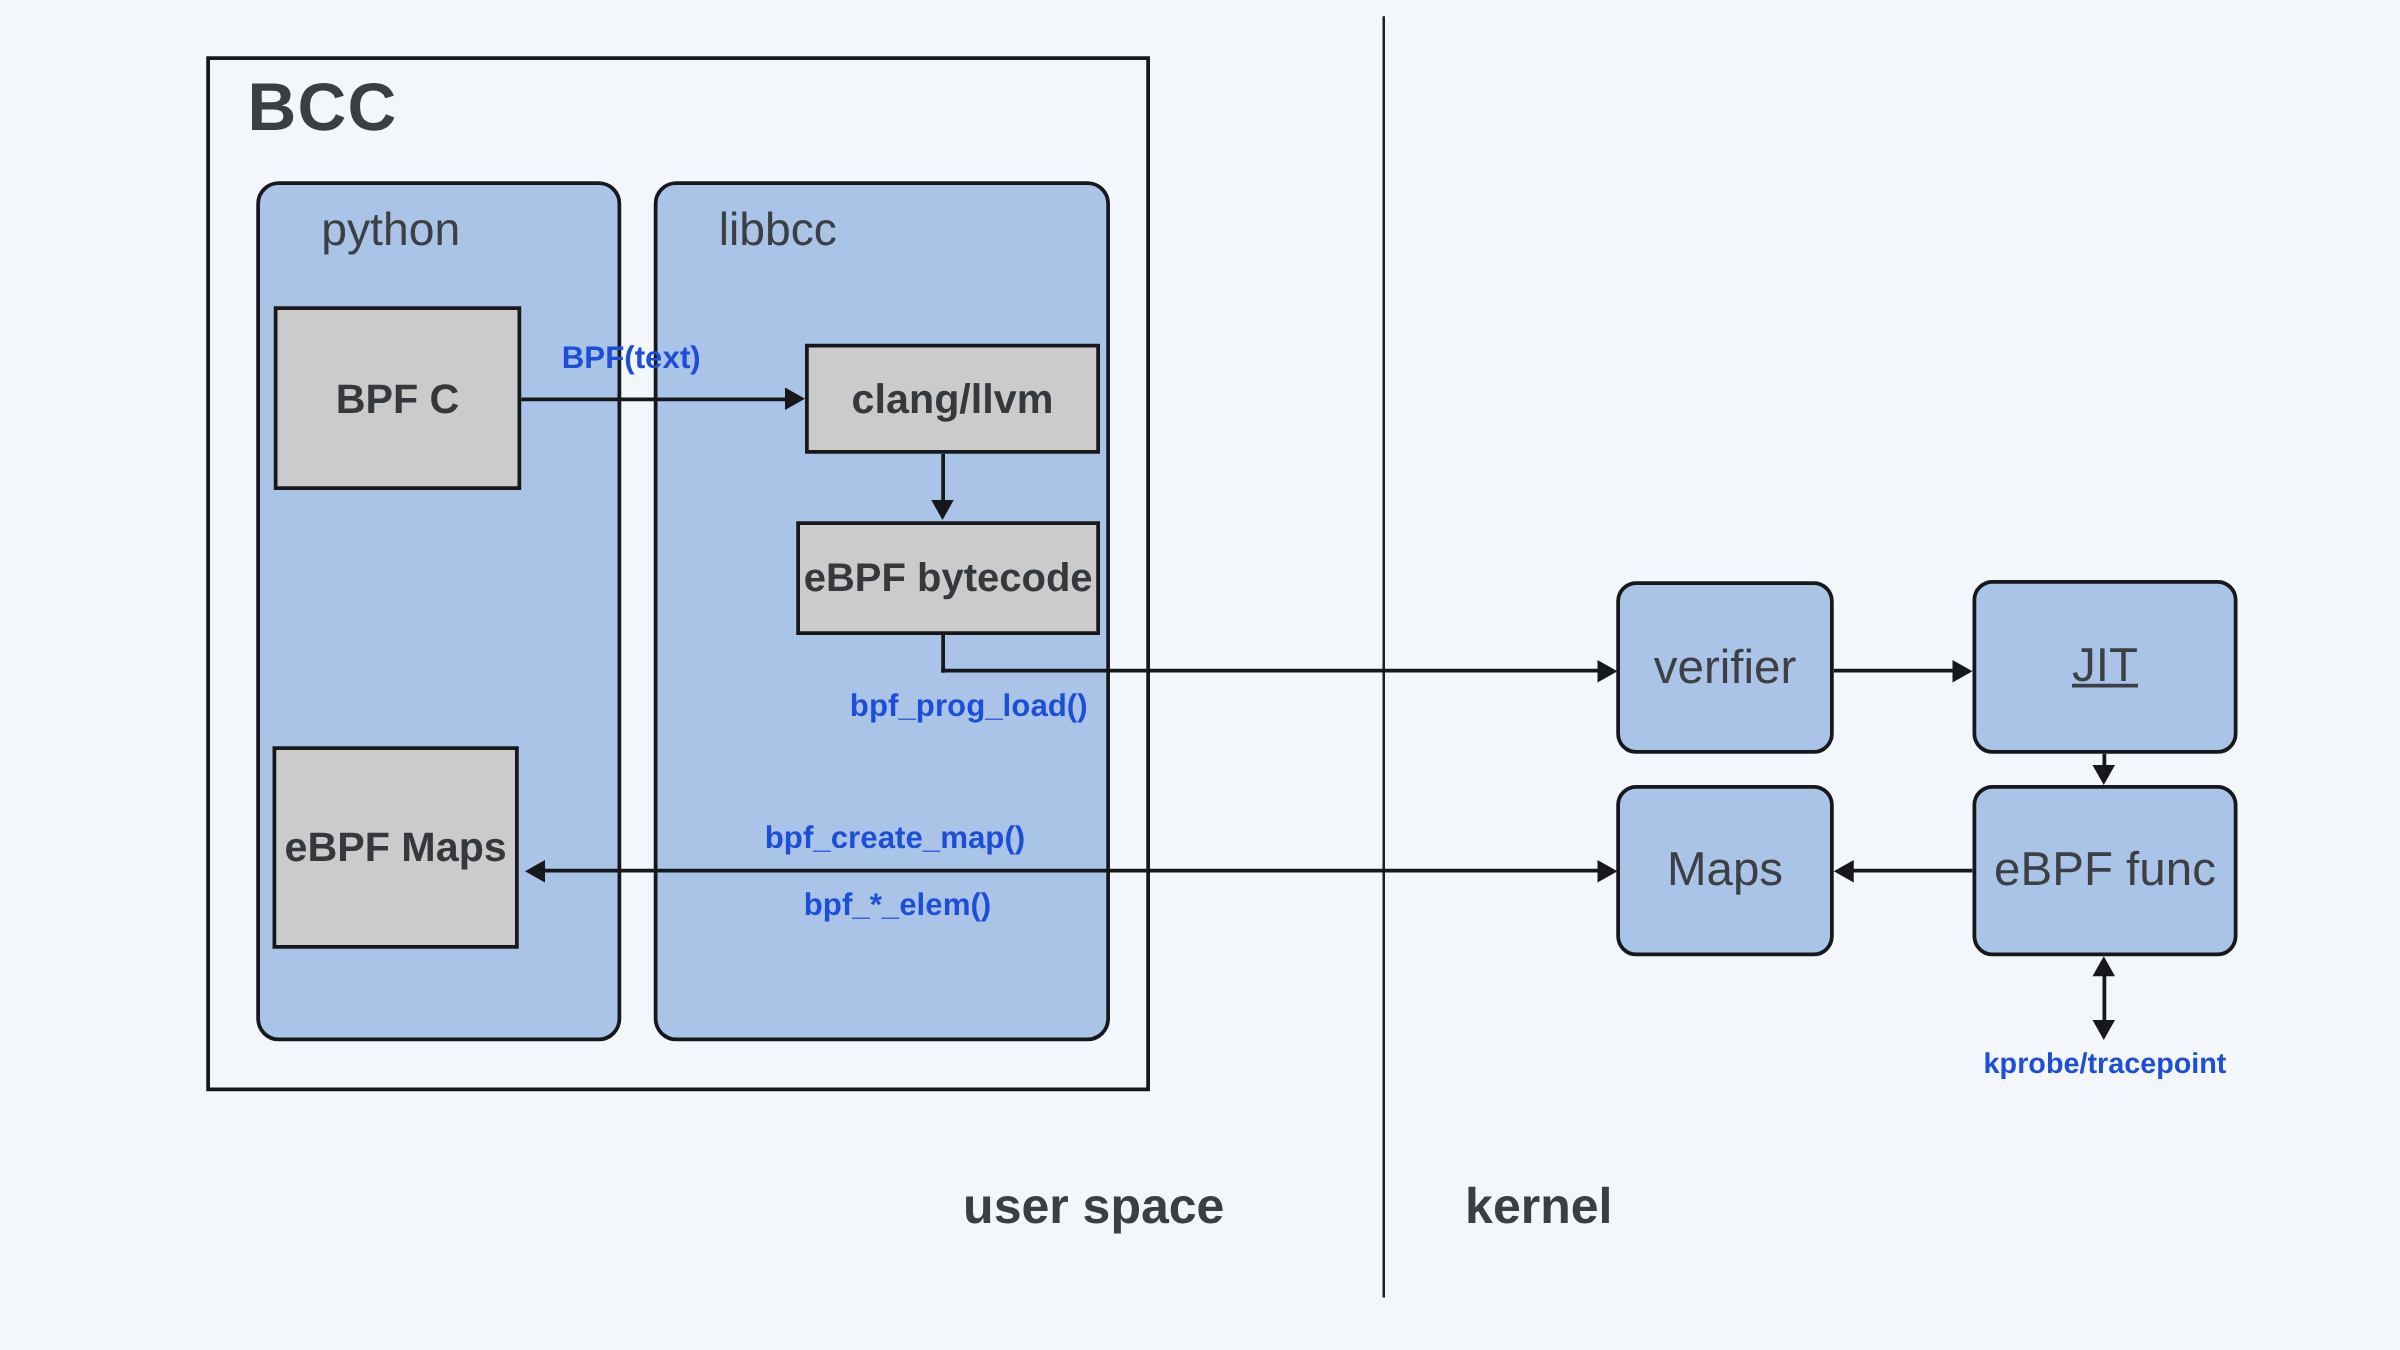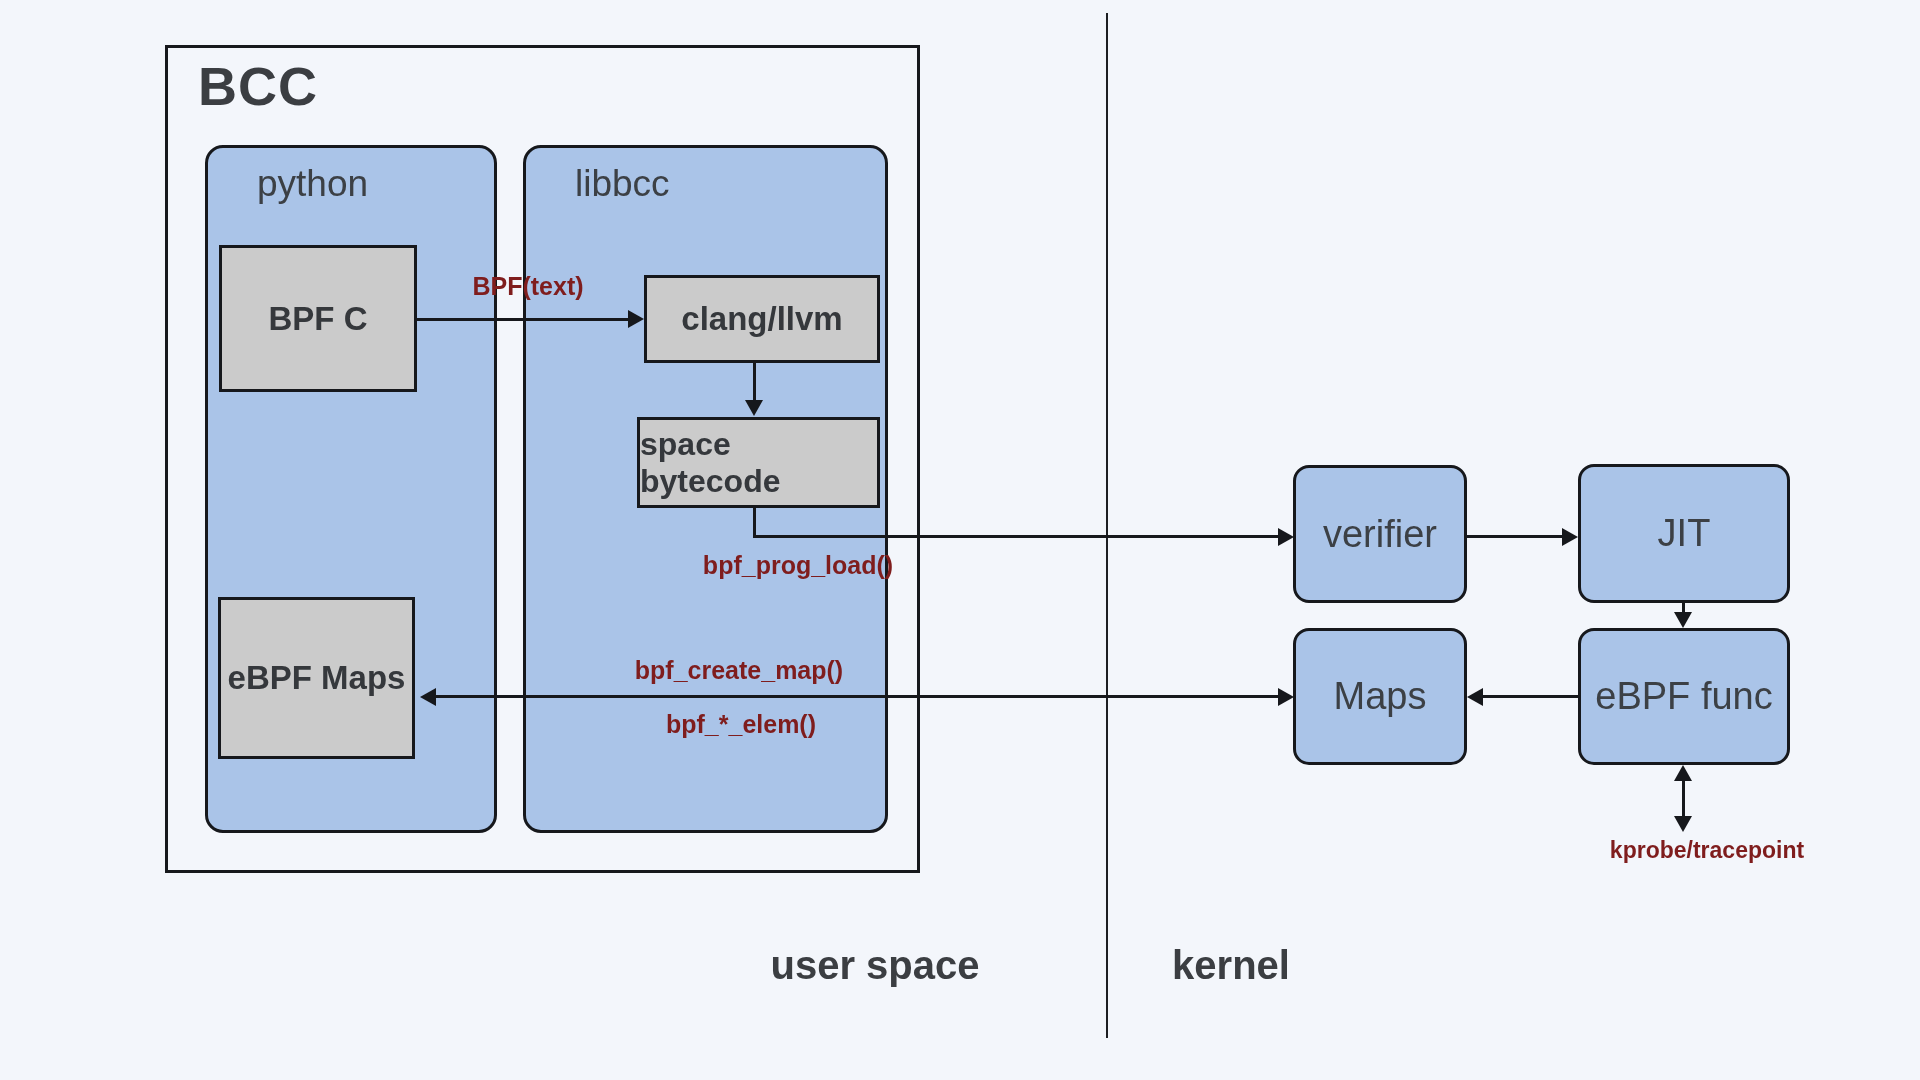--- a/index.html
+++ b/index.html
@@ -24,21 +24,21 @@
     border:3px solid var(--border);
     display:flex;align-items:center;justify-content:center;
   }
   .box-outline{background:transparent;}
   .box-blue{background:var(--blue);border-radius:18px;}
   .box-blue-k{background:var(--blue);border-radius:16px;}
   .box-gray{background:var(--gray);}
   .container-label{font-size:37px;font-weight:400;color:var(--text);}
   .gray-label{font-size:33px;font-weight:700;color:#35383c;}
   .kernel-label{font-size:38px;font-weight:400;color:var(--text);}
-  .arrow-label{font-size:25px;font-weight:700;color:#7f1d1d;white-space:nowrap;margin-left:23px;}
+  .arrow-label{font-size:25px;font-weight:700;color:#1d4ed8;white-space:nowrap;}
   .region-label{font-size:40px;font-weight:700;color:#3b3e42;white-space:nowrap;}
   .bcc-title{font-size:54px;font-weight:600;color:#3b3e42;letter-spacing:1px;}
   .hline{position:absolute;height:3px;background:var(--border);}
   .vline{position:absolute;width:3px;background:var(--border);}
   .divider{position:absolute;width:2px;background:#1c1e22;}
   .ah{position:absolute;width:0;height:0;}
   .ah-right{border-top:9px solid transparent;border-bottom:9px solid transparent;border-left:16px solid var(--border);}
   .ah-left{border-top:9px solid transparent;border-bottom:9px solid transparent;border-right:16px solid var(--border);}
   .ah-down{border-left:9px solid transparent;border-right:9px solid transparent;border-top:16px solid var(--border);}
   .ah-up{border-left:9px solid transparent;border-right:9px solid transparent;border-bottom:16px solid var(--border);}
@@ -62,28 +62,28 @@
 </div>
 
 <div class="box box-blue" style="left:523px;top:145px;width:365px;height:688px;"></div>
 <div class="abs container-label" style="left:575px;top:163px;">libbcc</div>
 
 <div class="box box-gray" style="left:644px;top:275px;width:236px;height:88px;">
   <span class="gray-label">clang/llvm</span>
 </div>
 
 <div class="box box-gray" style="left:637px;top:417px;width:243px;height:91px;">
-  <span class="gray-label" style="font-size:32px;">space bytecode</span>
+  <span class="gray-label" style="font-size:32px;">eBPF bytecode</span>
 </div>
 
 <div class="box box-blue-k" style="left:1293px;top:465px;width:174px;height:138px;">
   <span class="kernel-label">verifier</span>
 </div>
 
-<div class="box box-blue-k" style="left:1578px;top:464px;width:212px;height:139px;">
+<div class="box box-blue-k" style="left:1578px;top:464px;width:212px;height:139px;text-decoration:underline;">
   <span class="kernel-label">JIT</span>
 </div>
 
 <div class="box box-blue-k" style="left:1293px;top:628px;width:174px;height:137px;">
   <span class="kernel-label">Maps</span>
 </div>
 
 <div class="box box-blue-k" style="left:1578px;top:628px;width:212px;height:137px;">
   <span class="kernel-label">eBPF func</span>
 </div>

